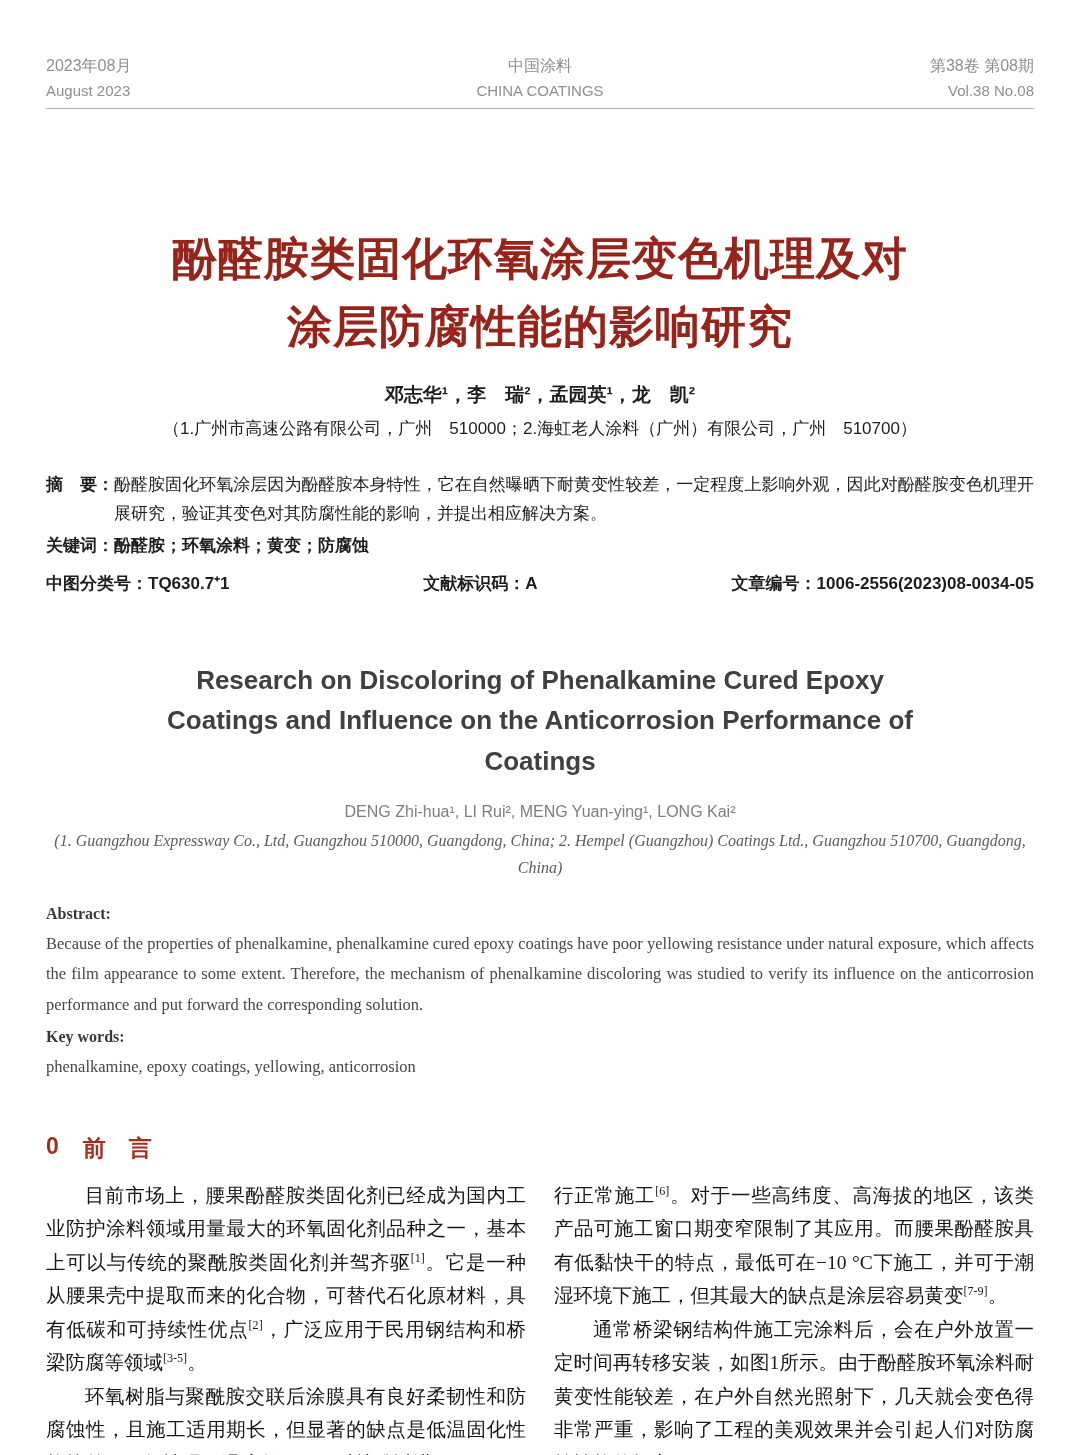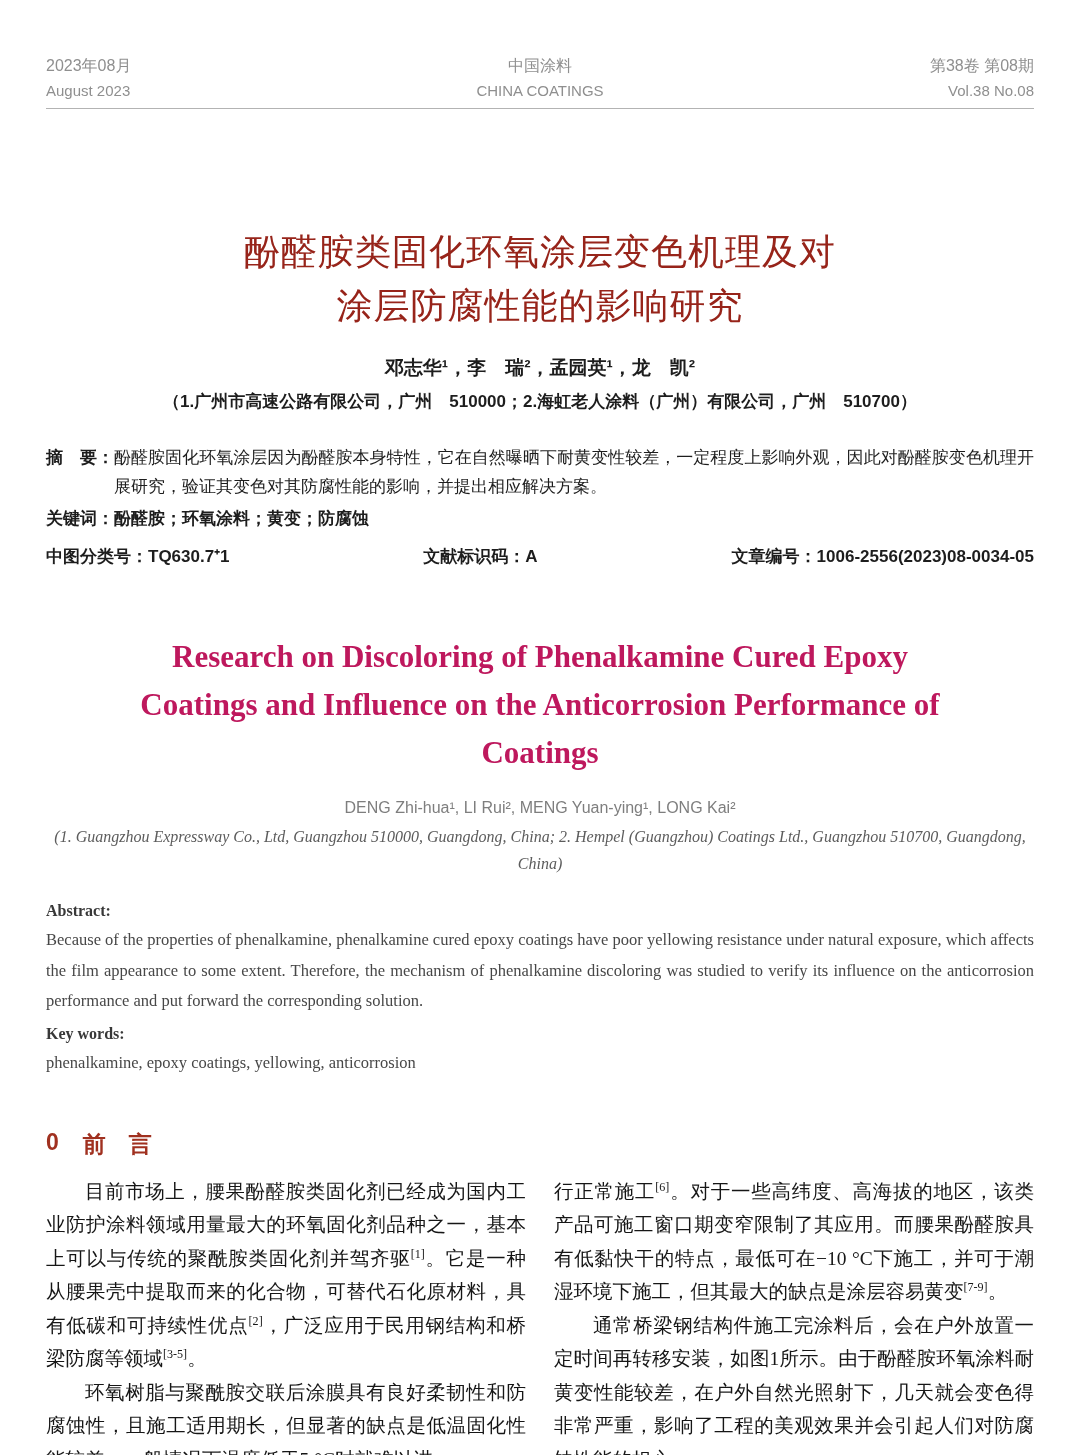--- a/index.html
+++ b/index.html
@@ -19,39 +19,39 @@
   .jh-block { min-width: 190px; }
   .jh-left  { text-align: left; }
   .jh-center{ text-align: center; flex: 1; }
   .jh-right { text-align: right; }
   .jh-en { font-size: 15px; }
   .header-rule { border: none; border-top: 1px solid #b3b3b3; margin-top: 6px; }
 
   
   .cn-title {
     margin-top: 116px; text-align: center; color: #97241a;
-    font-size: 36px; font-weight: 400; line-height: 1.5; letter-spacing: 1px;
+    font-size: 45px; font-weight: 700; line-height: 1.5; letter-spacing: 1px;
   }
   .authors-cn { margin-top: 22px; text-align: center; font-size: 19px; font-weight: 700; }
-  .affil-cn   { margin-top: 9px;  text-align: center; font-size: 17px; font-weight: 700; }
+  .affil-cn   { margin-top: 9px;  text-align: center; font-size: 17px; font-weight: 400; }
 
   
   .abstract-cn { margin-top: 30px; font-size: 17px; line-height: 1.72; }
   .ab-row { display: flex; }
   .ab-label { font-weight: 700; white-space: nowrap; }
   .ab-text { flex: 1; text-align: justify; }
   .keywords-cn { margin-top: 2px; font-weight: 700; }
   .meta-row { display: flex; justify-content: space-between; margin-top: 9px; font-weight: 700; font-size: 17px; }
   .doi { margin-top: 11px; font-family: "Liberation Serif", serif; font-size: 16.5px; color: #1d1d1d; }
 
   
   .en-title {
-    margin-top: 62px; text-align: center; color: #be185d;
-    font-family: Liberation Serif, serif; font-weight: 700;
-    font-size: 31px; line-height: 1.55;
+    margin-top: 62px; text-align: center; color: #404040;
+    font-family: Liberation Sans, sans-serif; font-weight: 700;
+    font-size: 26px; line-height: 1.55;
   }
   .authors-en { margin-top: 22px; text-align: center; color: #7e7e7e; font-size: 16px; }
   .affil-en {
     margin-top: 6px; text-align: center; font-family: "Liberation Serif", serif;
     font-style: italic; color: #5c5c5c; font-size: 16px; line-height: 1.7;
   }
 
   
   .abstract-en {
     margin-top: 18px; font-family: "Liberation Serif", serif;

